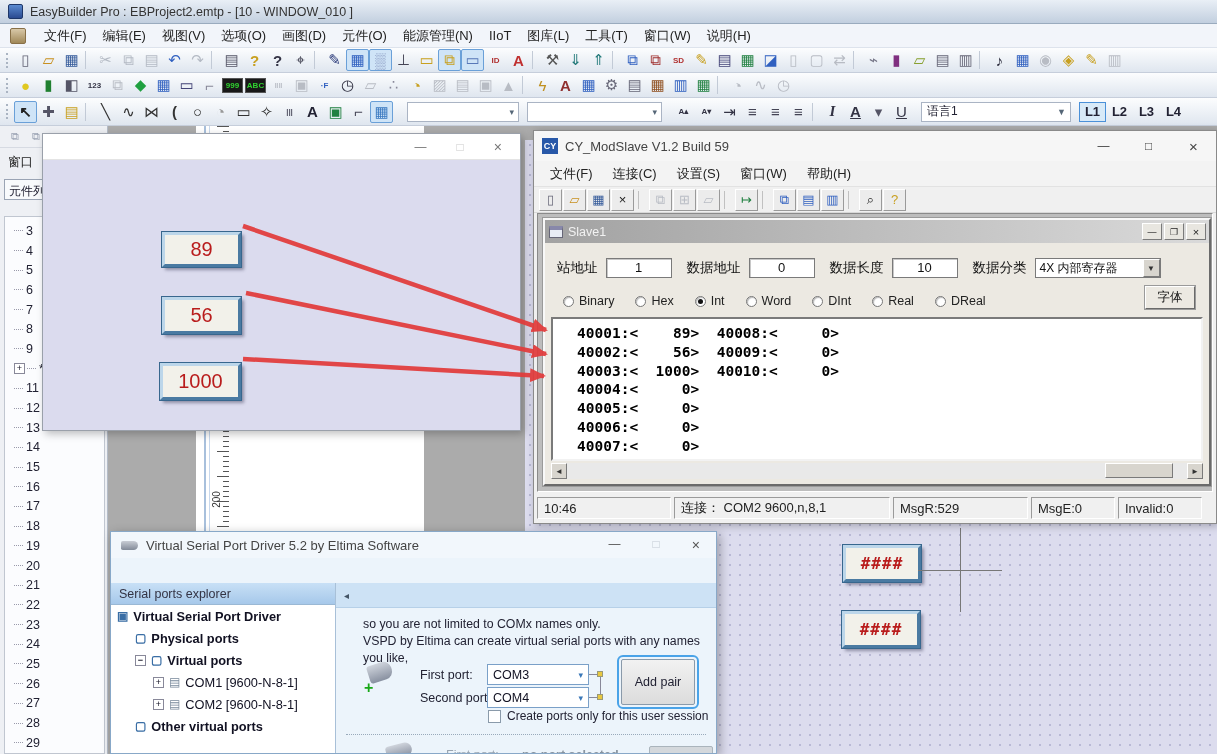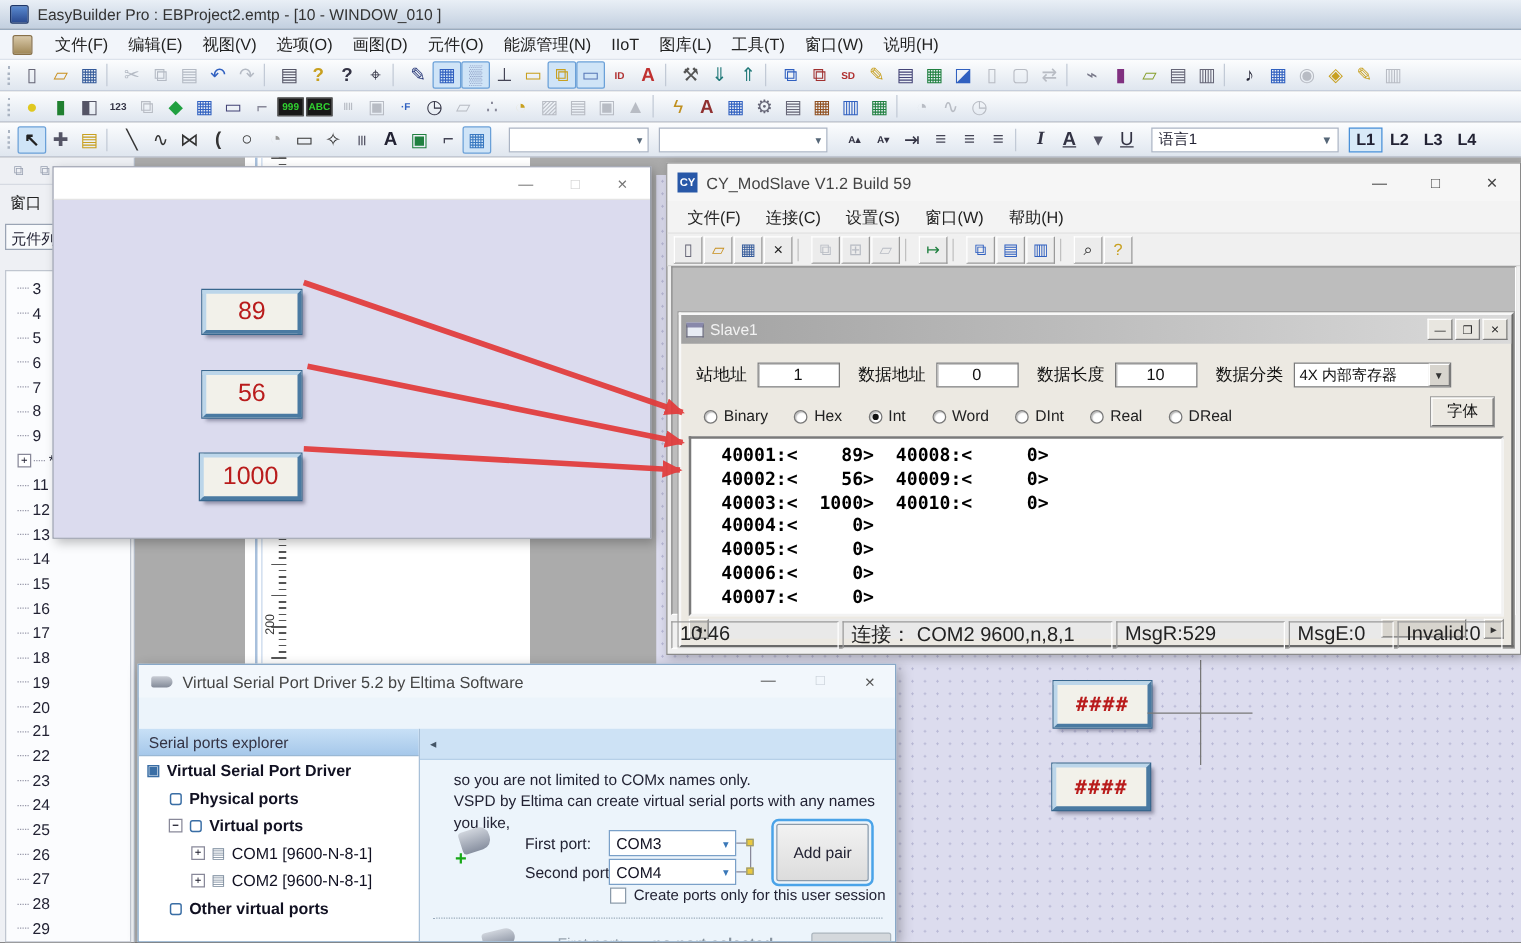--- a/index.html
+++ b/index.html
@@ -106,26 +106,26 @@
   .ms-menubar{height:25px;background:#f3f3f3;display:flex;align-items:center;padding-left:6px;font-size:13px;color:#222;}
   .ms-menuitem{padding:3px 10px;white-space:nowrap;}
   .ms-toolbar{height:27px;background:#f0f0f0;border-top:1px solid #e2e2e2;border-bottom:1px solid #d8d8d8;
     display:flex;align-items:center;padding-left:5px;gap:1px;}
   .ms-tbtn{width:23px;height:22px;border:1px solid;border-color:#fff #9a9a9a #9a9a9a #fff;
     background:#ececec;display:flex;align-items:center;justify-content:center;font-size:13px;flex:none;}
   .ms-tbtn.sep{border:none;background:none;width:7px;height:18px;border-left:1px solid #c0c0c0;margin:0 3px;}
   .ms-mdi{position:absolute;left:3px;right:3px;top:82px;bottom:31px;background:#bdbdbd;
     border:1px solid;border-color:#8a8a8a #fff #fff #8a8a8a;}
   .ms-status{position:absolute;left:3px;right:3px;bottom:2px;height:26px;display:flex;gap:3px;align-items:center;}
-  .spanel{height:22px;border:1px solid;border-color:#9a9a9a #fff #fff #9a9a9a;font-size:16px;
+  .spanel{height:22px;border:1px solid;border-color:#9a9a9a #fff #fff #9a9a9a;font-size:13px;
     display:flex;align-items:center;padding:0 6px;color:#222;white-space:nowrap;overflow:hidden;flex:none;}
 
   
   #slave1{position:absolute;left:5px;top:4px;width:668px;height:268px;background:#ece9e2;
-    border:2px solid;border-color:#f8f8f8 #6a6a6a #6a6a6a #f8f8f8;box-shadow:0 0 0 1px #9a9a9a;margin-top:32px;}
+    border:2px solid;border-color:#f8f8f8 #6a6a6a #6a6a6a #f8f8f8;box-shadow:0 0 0 1px #9a9a9a;}
   .s1-titlebar{height:23px;background:linear-gradient(90deg,#a2a2a2,#dadada);display:flex;
     align-items:center;padding:0 3px 0 4px;color:#f2f2f2;font-size:12.5px;}
   .s1-icon{width:14px;height:12px;background:#e8ecf4;border:1px solid #667;border-top:4px solid #88a;
     margin-right:5px;flex:none;}
   .s1-controls{margin-left:auto;display:flex;gap:2px;}
   .s1-btn{width:20px;height:17px;background:#e8e6e0;border:1px solid;border-color:#fff #7a7a7a #7a7a7a #fff;
     font-size:9px;color:#222;display:flex;align-items:center;justify-content:center;}
   .s1-row1{position:absolute;top:38px;left:12px;right:8px;display:flex;align-items:center;}
   .fgroup{display:flex;align-items:center;margin-right:15px;}
   .flabel{font-size:13.5px;color:#111;margin-right:8px;white-space:nowrap;}

